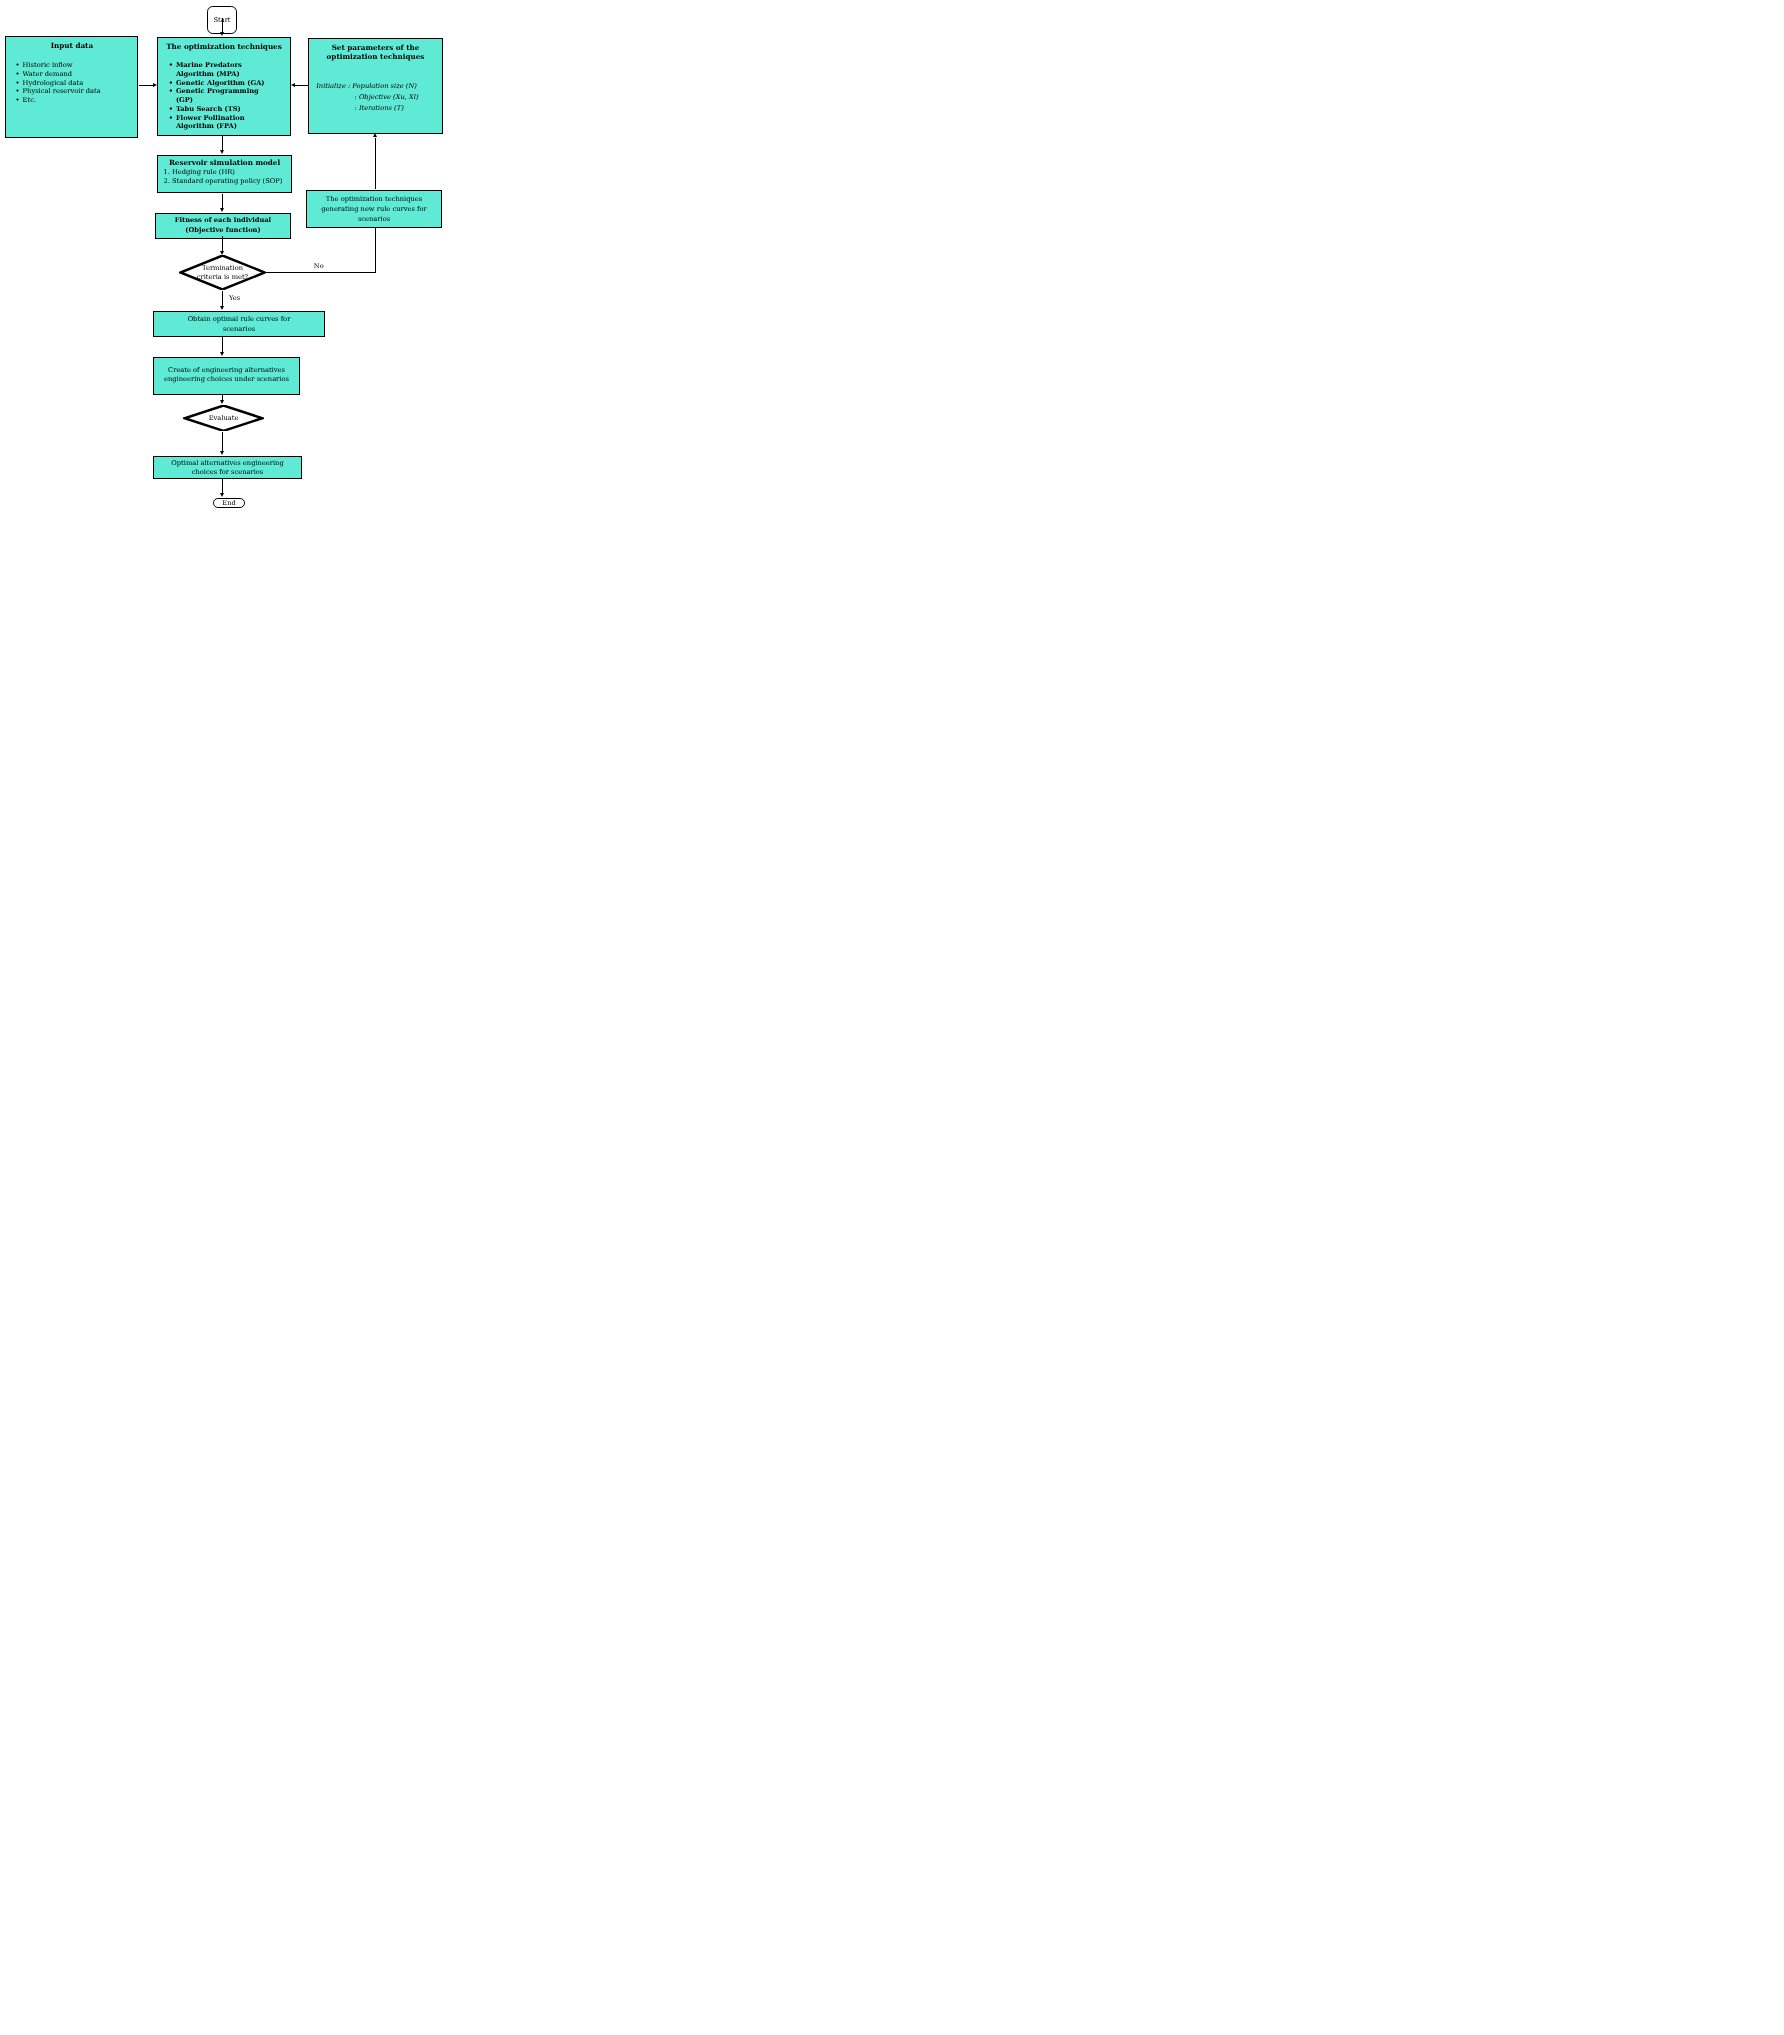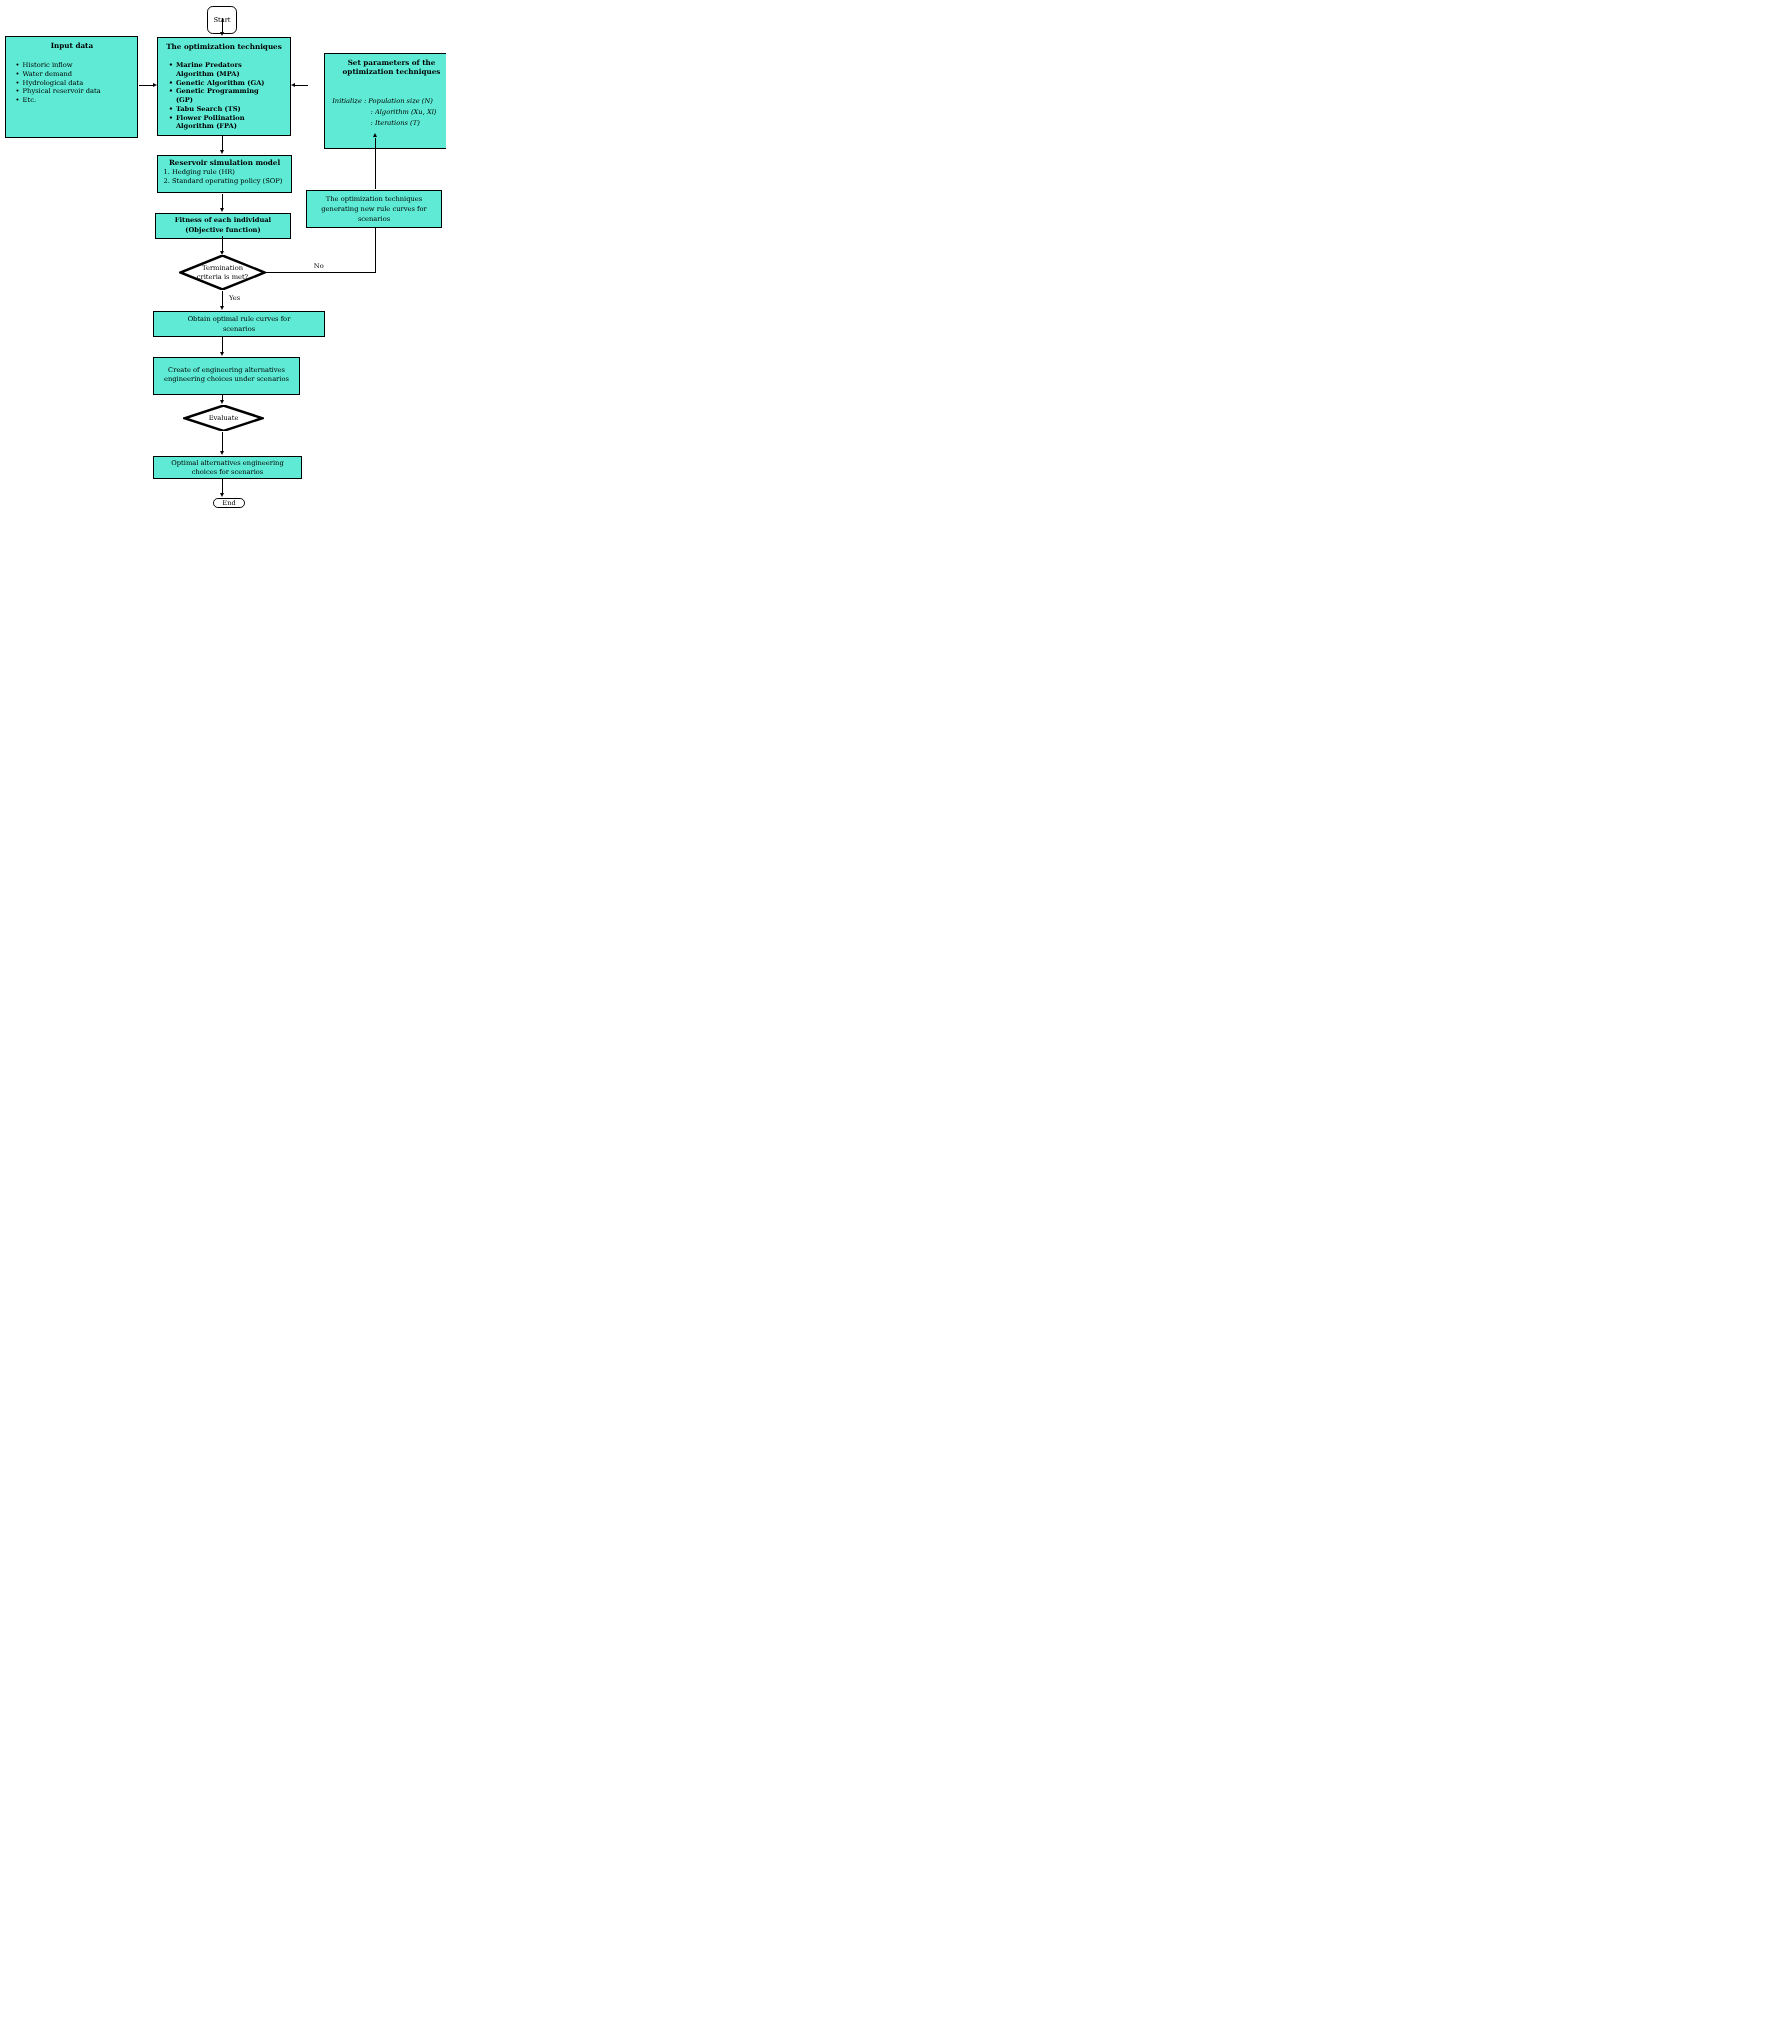--- a/index.html
+++ b/index.html
@@ -84,25 +84,25 @@
         </div>
       <div class="li">
           <div class="litext">Tabu Search (TS)</div>
         </div>
       <div class="li">
           <div class="litext">Flower Pollination Algorithm (FPA)</div>
         </div>
     </div>
   </div>
 
-  <div class="box" style="left:308px;top:53px;width:135px;height:96px;padding:3.6px 4.5px 0 4.5px;margin-left:16px;">
+  <div class="box" style="left:308px;top:38px;width:135px;height:96px;padding:3.6px 4.5px 0 4.5px;">
     <div class="title">Set parameters of the optimization techniques</div>
     <div class="sp-body" style="margin-top:20.6px;">
       <div style="padding-left:2.7px;">Initialize : Population size (N)</div>
-      <div style="padding-left:41px;">: Algorithm (Xu, Xl)</div>
+      <div style="padding-left:41px;">: Objective (Xu, Xl)</div>
       <div style="padding-left:41px;">: Iterations (T)</div>
     </div>
   </div>
 
   <div class="hl" style="left:139px;top:85px;width:14px;"></div>
   <div class="ah-right" style="left:153px;top:83px;"></div>
 
   <div class="hl" style="left:295px;top:85px;width:12.5px;"></div>
   <div class="ah-left" style="left:291px;top:83px;"></div>
 

